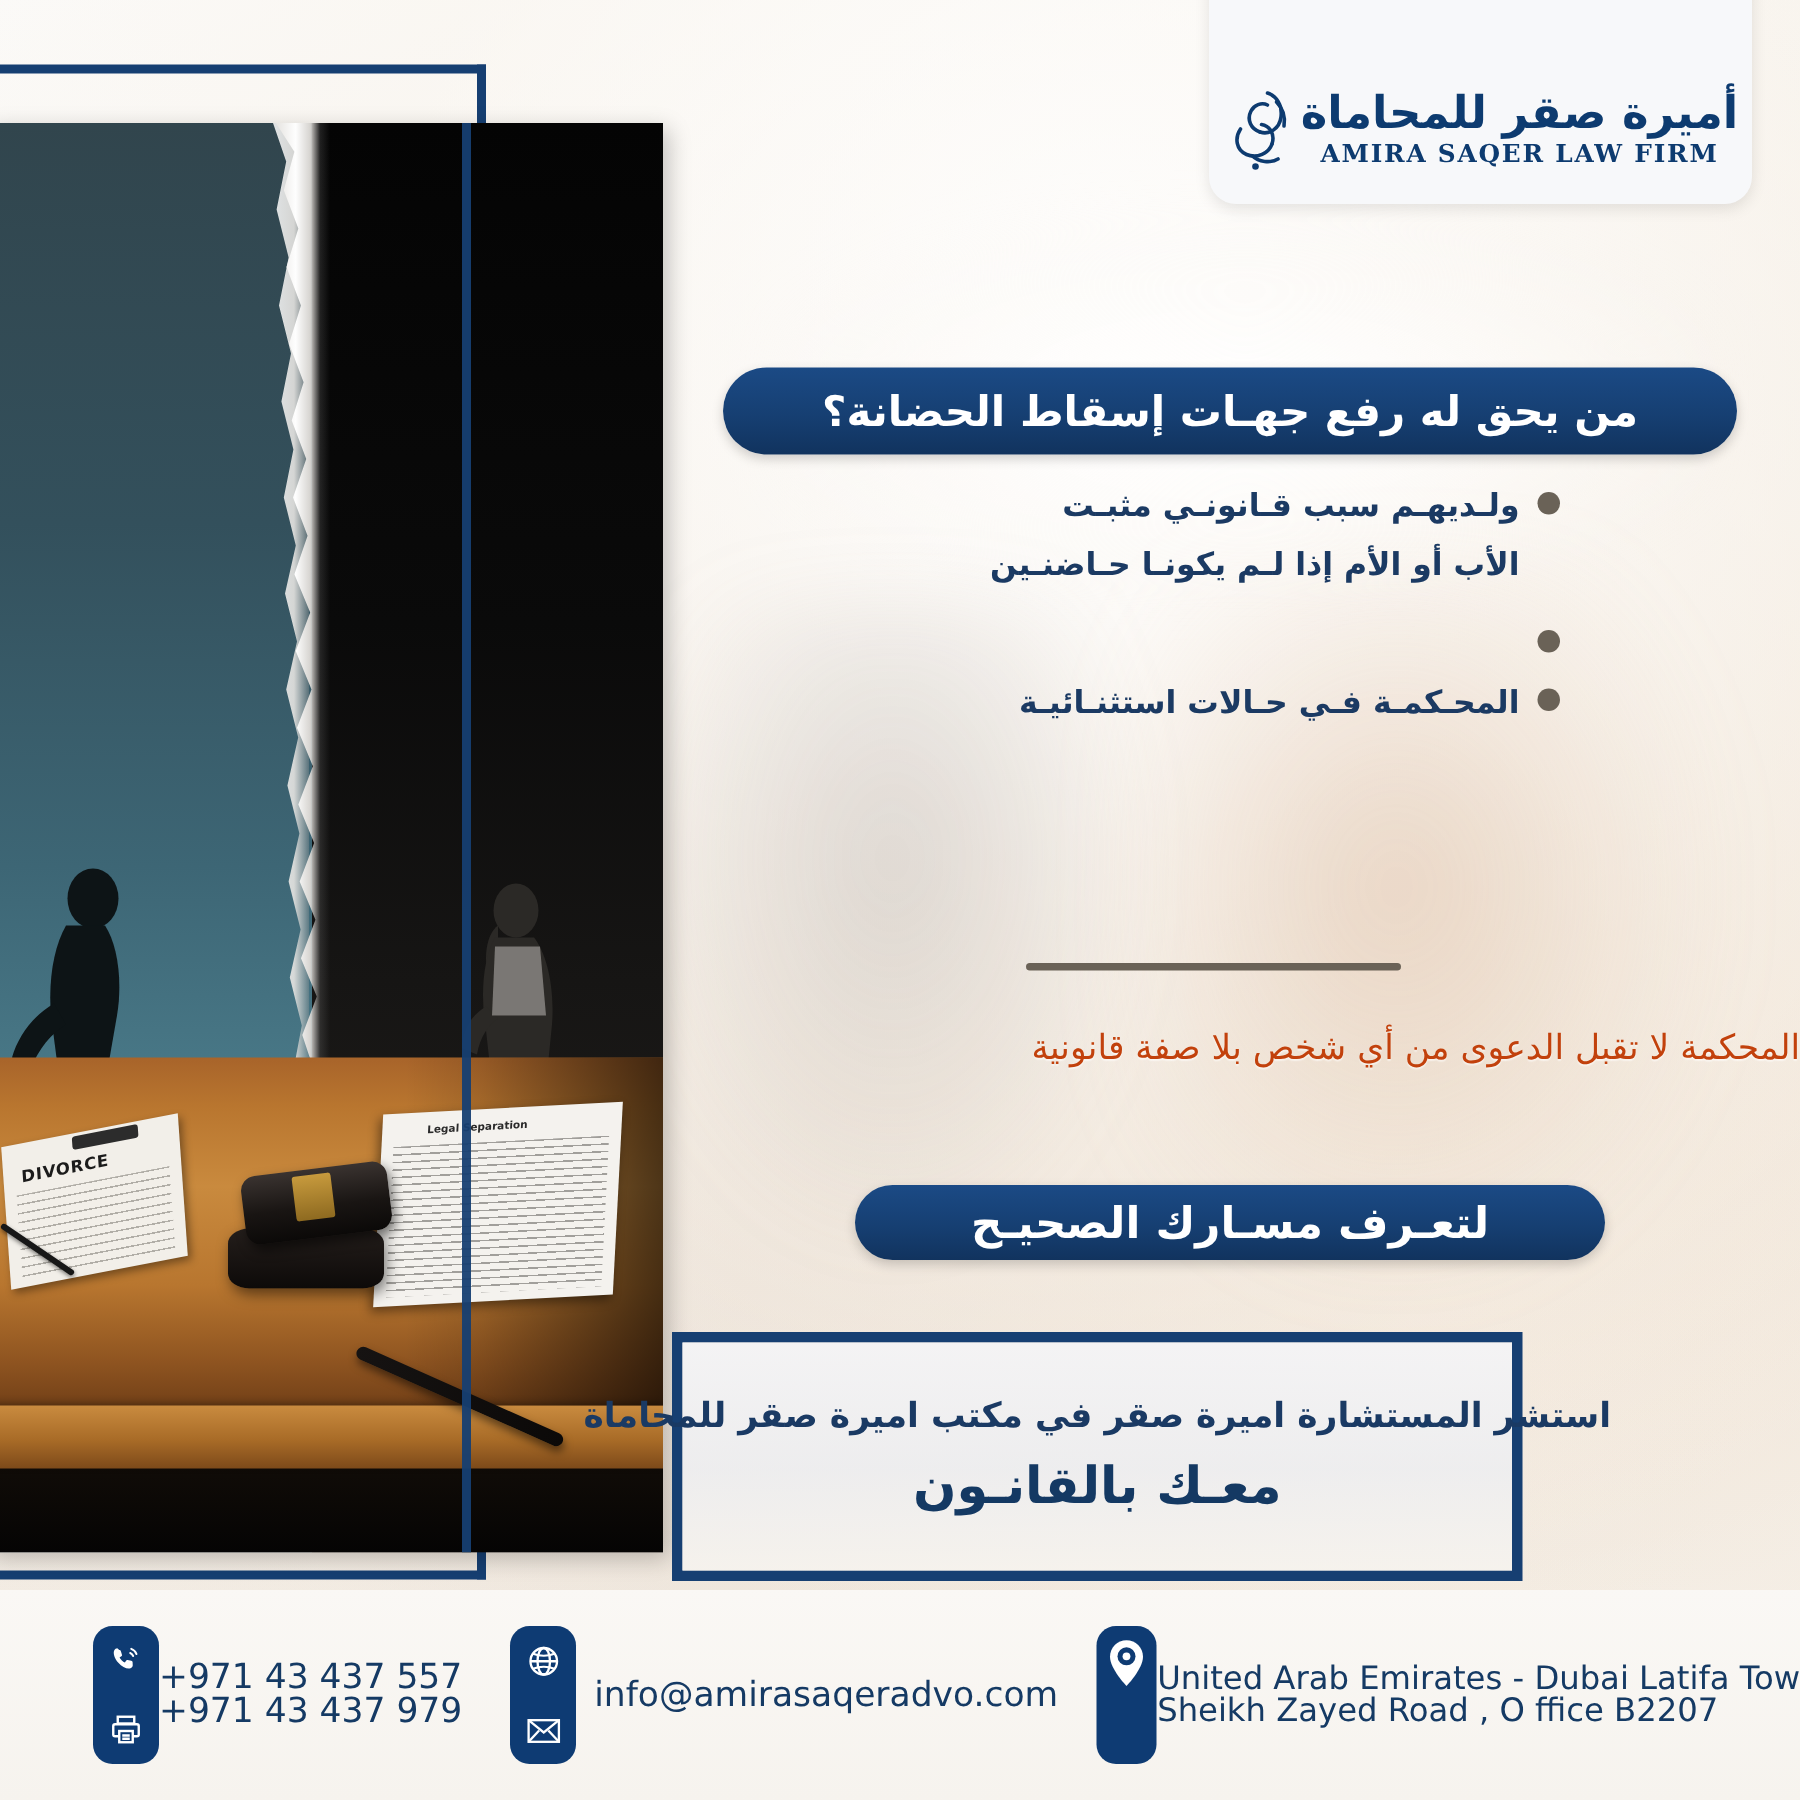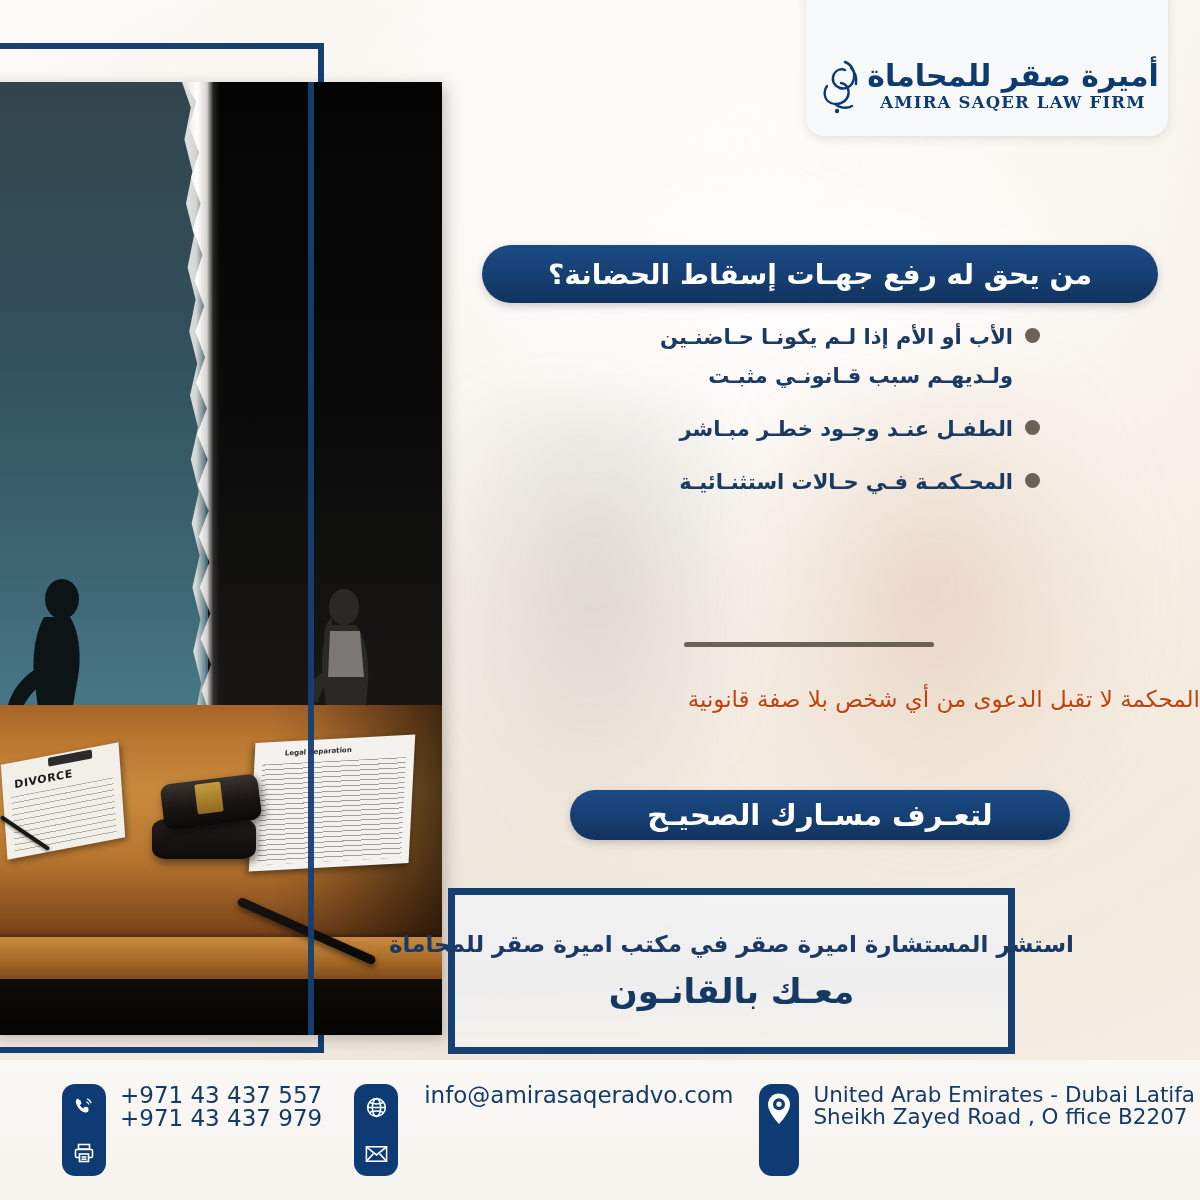--- a/index.html
+++ b/index.html
@@ -368,23 +368,22 @@
     width: 44px; height: 92px;
     background: #0e3b73;
     border-radius: 13px;
     display: flex; flex-direction: column;
     align-items: center; justify-content: space-around;
     flex: none;
   }
   .icon-stack svg { display: block; }
   .fcol {
     display: flex; flex-direction: column;
-    justify-content: flex-start;
+    justify-content: center;
     height: 92px;
-    margin-left: 14px;
   }
   .fline {
     color: #153a64;
     font-size: 23px;
     font-weight: normal;
     direction: ltr;
     white-space: nowrap;
     line-height: 1;
     font-family: "DejaVu Sans", "Liberation Sans", sans-serif;
   }
@@ -518,29 +517,28 @@
 
     <div class="title-pill">
       <span>من يحق له رفع جهـات إسقاط الحضانة؟</span>
     </div>
 
     <div class="bullets">
 
       <div class="bullet-row">
         <span class="bullet-dot"></span>
         <div class="bullet-text">
+          <span class="ln">ولـديهـم سبب قـانونـي مثبـت</span>
           <span class="ln">الأب أو الأم إذا لـم يكونـا حـاضنـين</span>
-          <span class="ln">ولـديهـم سبب قـانونـي مثبـت</span>
         </div>
       </div>
 
       <div class="bullet-row">
         <span class="bullet-dot"></span>
         <div class="bullet-text">
-          <span class="ln">الطفـل عنـد وجـود خطـر مبـاشر</span>
         </div>
       </div>
 
       <div class="bullet-row">
         <span class="bullet-dot"></span>
         <div class="bullet-text">
           <span class="ln">المحـكمـة فـي حـالات استثنـائيـة</span>
         </div>
       </div>
 

